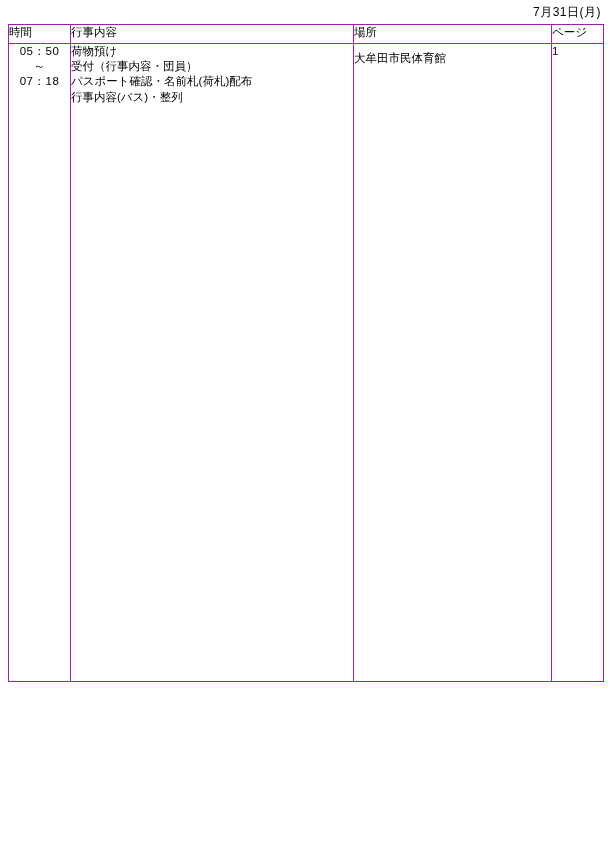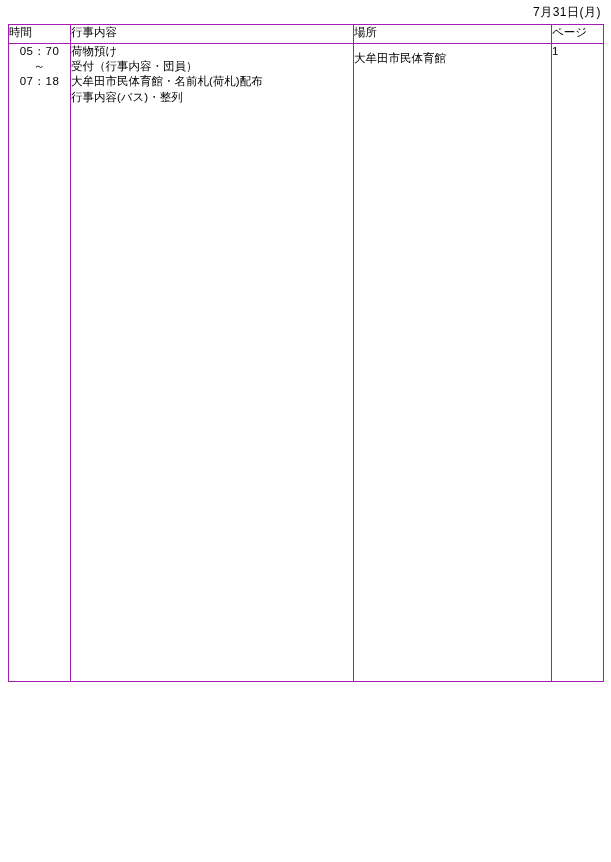--- a/index.html
+++ b/index.html
@@ -94,28 +94,28 @@
         <th>時間</th>
         <th>行事内容</th>
         <th>場所</th>
         <th>ページ</th>
       </tr>
     </thead>
     <tbody>
 
       <tr>
         <td class="time">
-          <span class="ln">05：70</span>
+          <span class="ln">05：50</span>
           <span class="ln">～</span>
           <span class="ln">07：18</span>
         </td>
         <td class="content">
           <span class="ln">荷物預け</span>
           <span class="ln">受付（行事内容・団員）</span>
-          <span class="ln">大牟田市民体育館・名前札(荷札)配布</span>
+          <span class="ln">パスポート確認・名前札(荷札)配布</span>
           <span class="ln">行事内容(バス)・整列</span>
         </td>
         <td class="place">
           <span class="ln blank"></span>
           <span class="ln">大牟田市民体育館</span>
         </td>
         <td class="page">1</td>
       </tr>
 
     </tbody>

